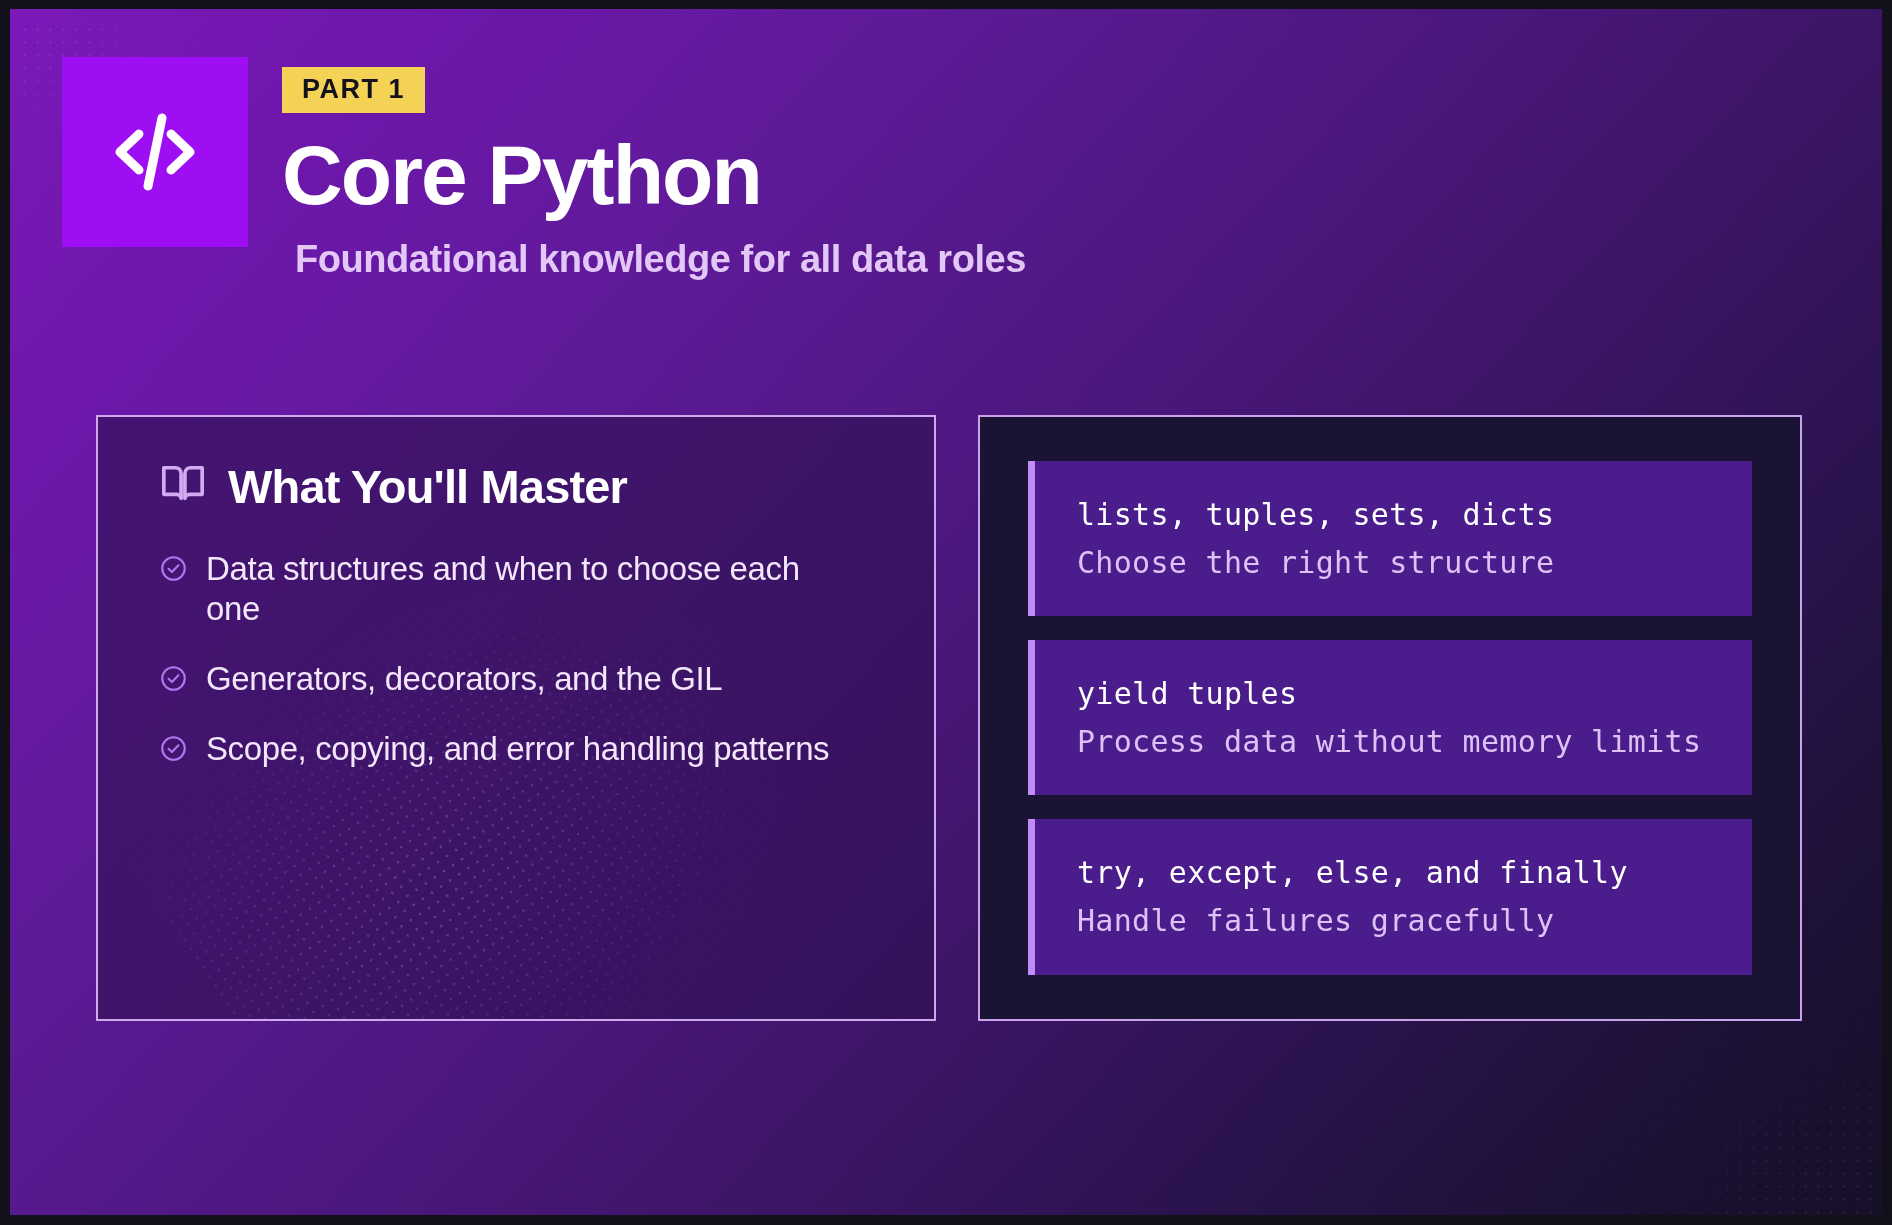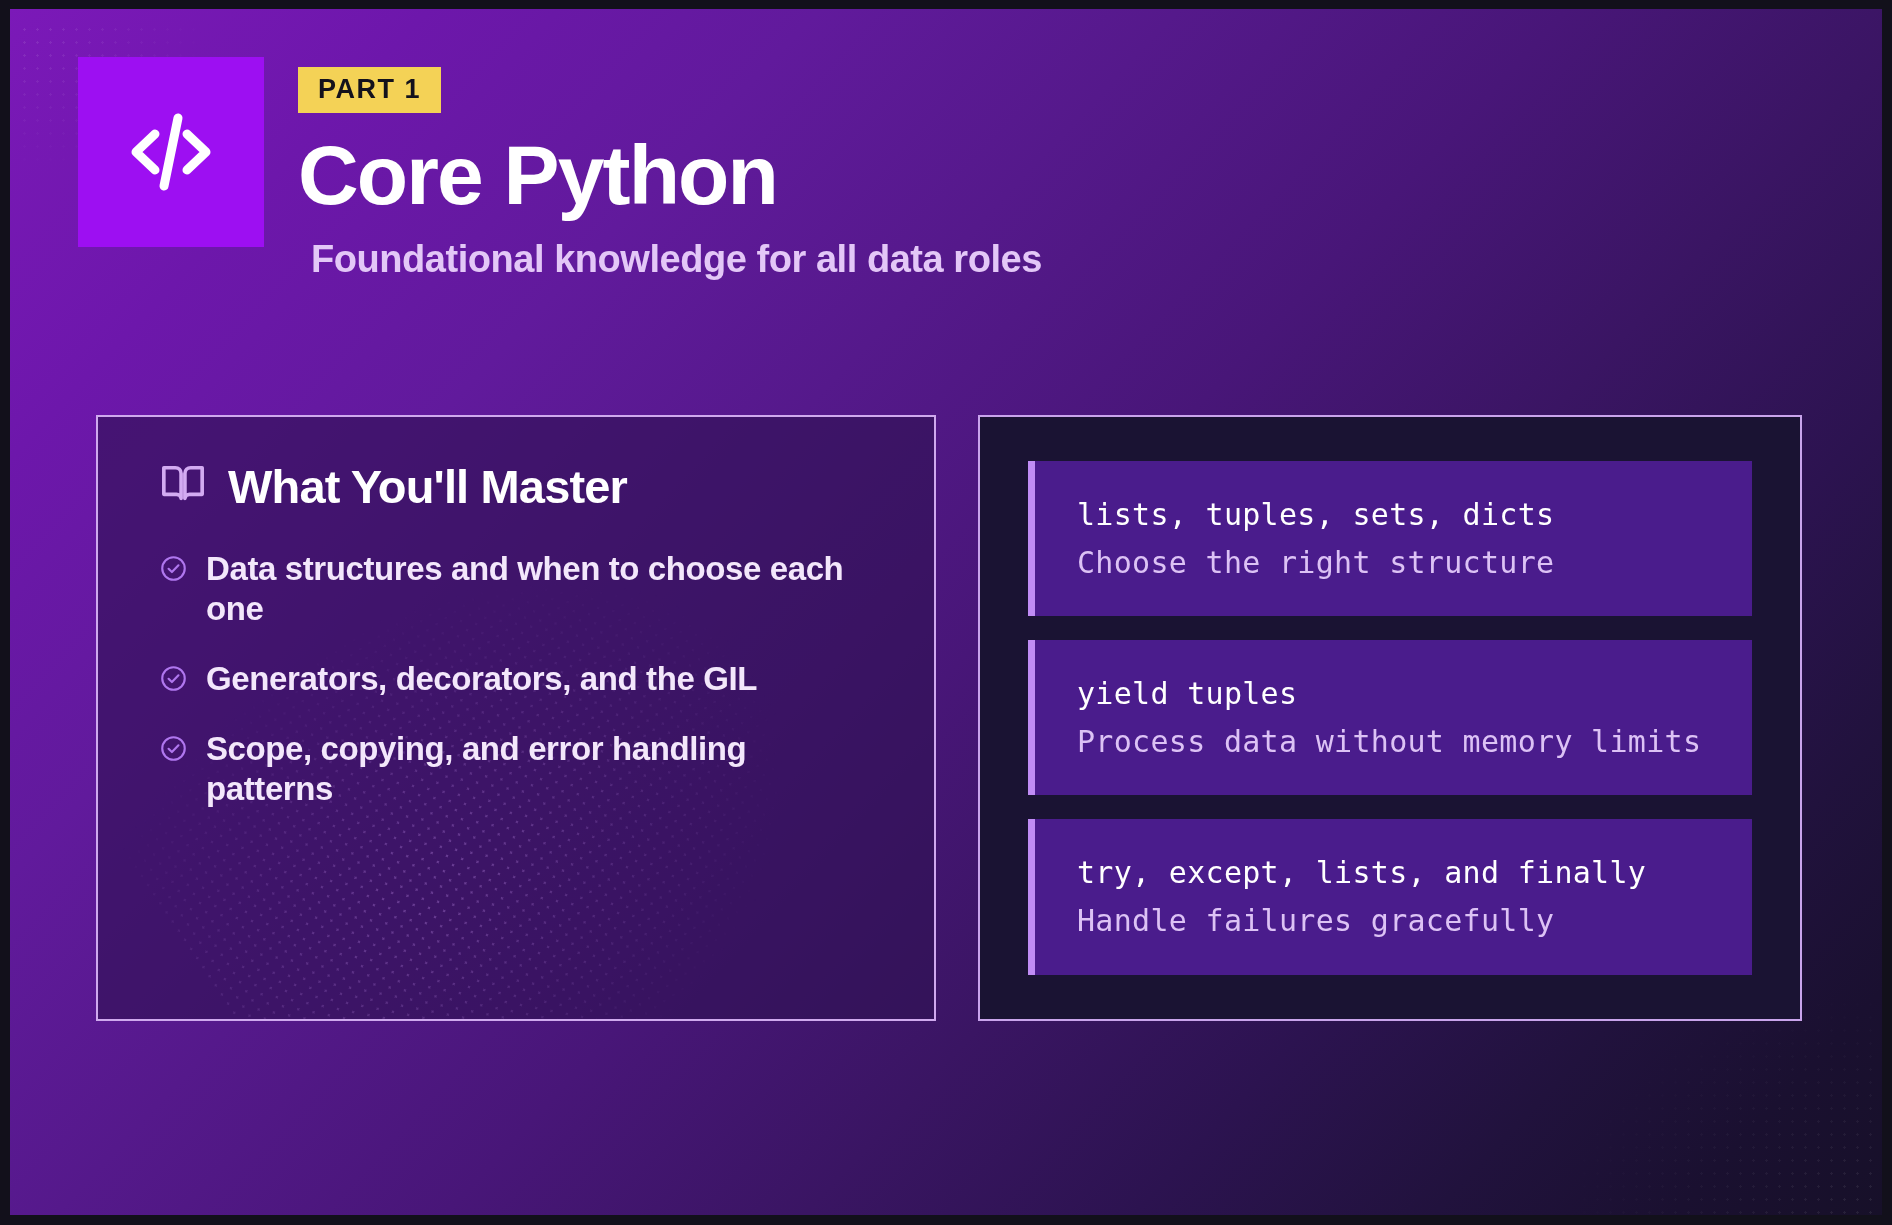--- a/index.html
+++ b/index.html
@@ -57,21 +57,21 @@
   .dots-br {
     right: 0px; bottom: 0px; width: 330px; height: 230px;
     -webkit-mask-image: radial-gradient(ellipse at 100% 100%, #000 8%, transparent 70%);
             mask-image: radial-gradient(ellipse at 100% 100%, #000 8%, transparent 70%);
     opacity: .45;
   }
 
   
   .header {
     position: absolute;
-    left: 68px;
+    left: 52px;
     top: 48px;
     display: flex;
     align-items: flex-start;
     gap: 34px;
   }
 
   .logo-box {
     width: 186px;
     height: 190px;
     background: #9d0ff2;
@@ -174,21 +174,21 @@
   }
   .bullet:last-child { margin-bottom: 0; }
   .bullet .check-icon {
     flex: none;
     margin-top: 6px;
     display: block;
   }
   .bullet-text {
     color: #f3e7fb;
     font-size: 33px;
-    font-weight: 700;
+    font-weight: 400;
     line-height: 1.21;
     letter-spacing: -.012em;
     max-width: 640px;
   }
 
   
   .code-panel {
     flex: 1;
     background: #1a1333;
     border: 2px solid #c9a4ec;
@@ -308,21 +308,21 @@
           <div class="code-line">lists, tuples, sets, dicts</div>
           <div class="code-desc">Choose the right structure</div>
         </div>
 
         <div class="code-block">
           <div class="code-line">yield tuples</div>
           <div class="code-desc">Process data without memory limits</div>
         </div>
 
         <div class="code-block">
-          <div class="code-line">try, except, lists, and finally</div>
+          <div class="code-line">try, except, else, and finally</div>
           <div class="code-desc">Handle failures gracefully</div>
         </div>
 
       </section>
 
     </div>
 
   </div>
 </div>
 

